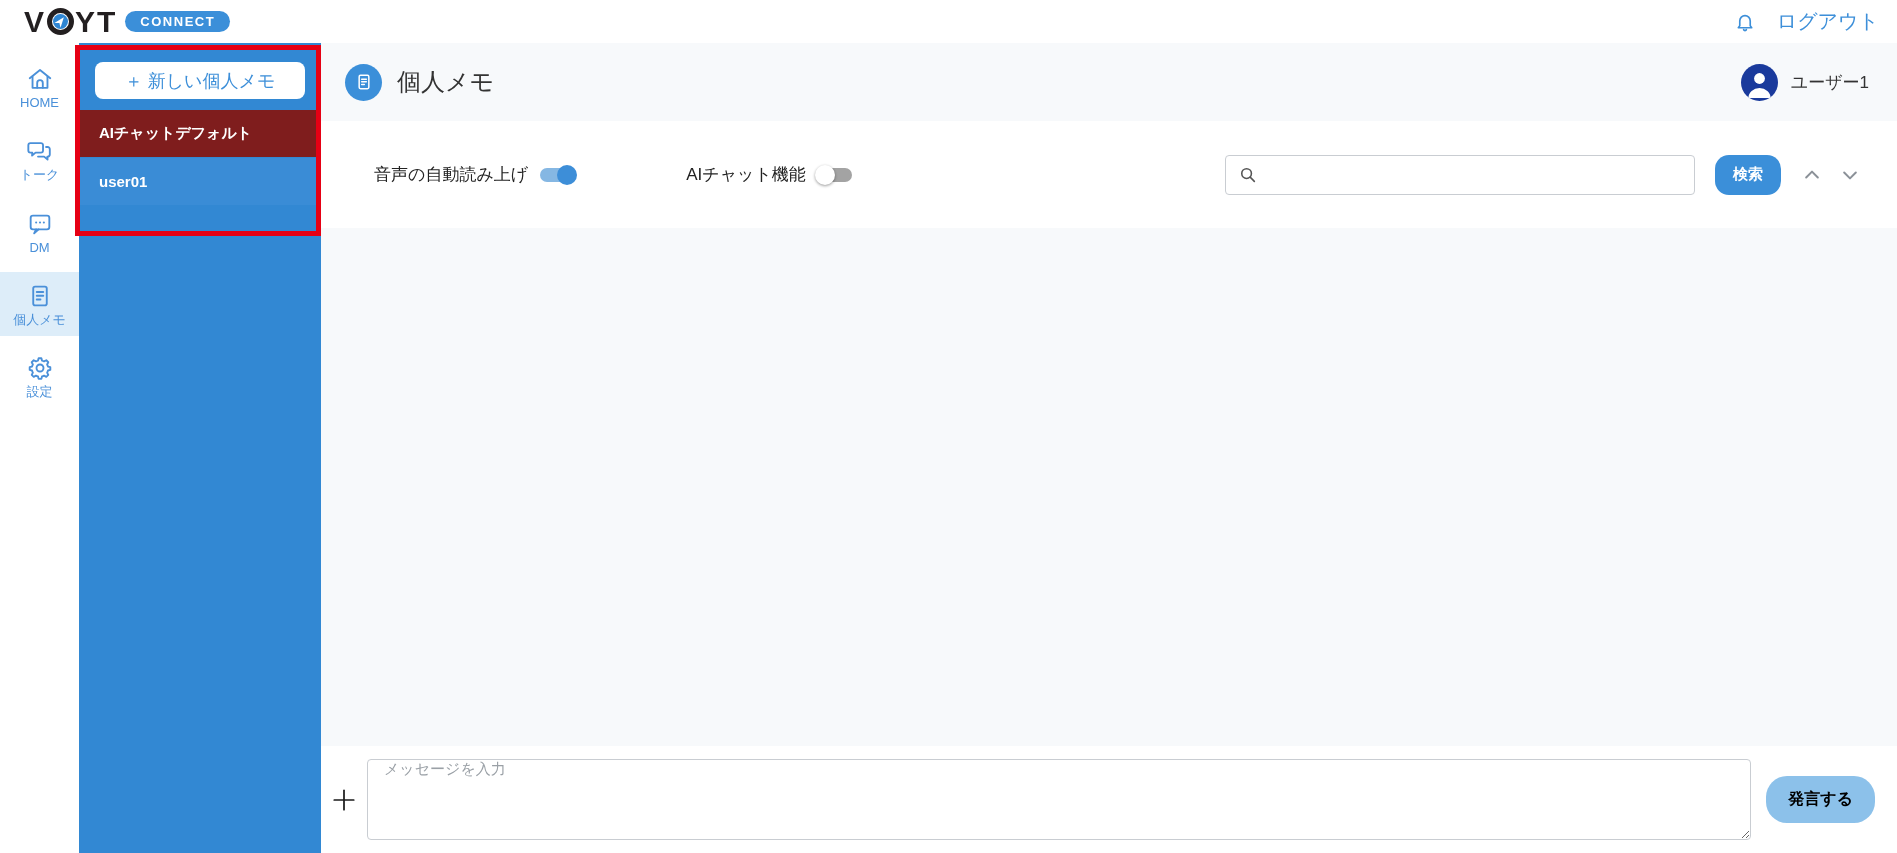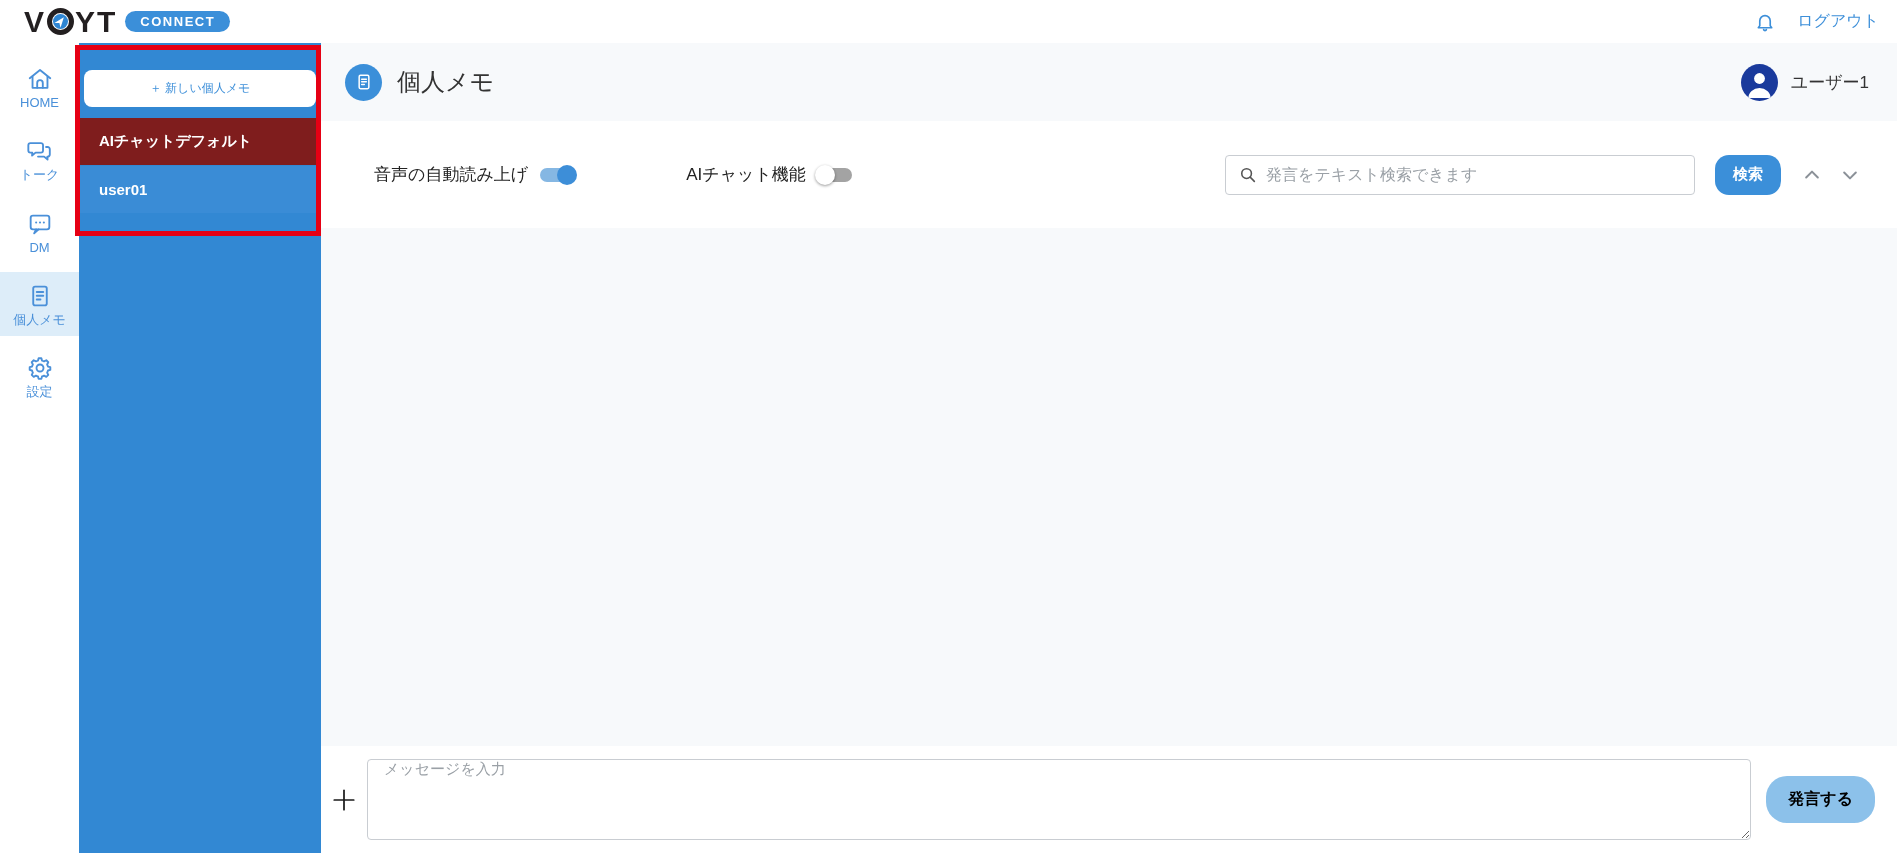--- a/index.html
+++ b/index.html
@@ -10,36 +10,36 @@
   
   .topbar { height:43px; background:#fff; display:flex; align-items:center; justify-content:space-between; padding:0 18px 0 24px; flex:0 0 auto; }
   .logo { display:flex; align-items:center; gap:8px; }
   .logo-word { display:flex; align-items:center; font-weight:800; font-size:30px; letter-spacing:2px; color:#231f20; line-height:1; }
   .o-ring { width:27px; height:27px; border:5px solid #231f20; border-radius:50%; position:relative; margin:0 1px; background:#fff; display:inline-block; }
   .o-inner { position:absolute; inset:1px; background:#2f86d3; border-radius:50%; }
   .o-needle { position:absolute; inset:2px; background:#fff; clip-path:polygon(50% 8%, 80% 88%, 50% 64%, 20% 88%); transform:rotate(38deg); }
   .connect-badge { background:#3b8fd9; color:#fff; font-weight:700; font-size:13px; letter-spacing:1.5px; padding:4px 15px; border-radius:13px; line-height:1; }
   .topbar-right { display:flex; align-items:center; gap:20px; }
   .bell-btn { width:24px; height:24px; display:flex; align-items:center; justify-content:center; cursor:pointer; }
-  .logout-link { color:#3d8fd9; font-size:16px; cursor:pointer; }
+  .logout-link { color:#3d8fd9; font-size:20px; cursor:pointer; }
 
   
   .body-row { flex:1; display:flex; min-height:0; }
 
   
   .rail { width:79px; background:#fff; display:flex; flex-direction:column; align-items:stretch; padding-top:12px; flex:0 0 auto; }
   .rail-item { display:flex; flex-direction:column; align-items:center; gap:3px; padding:10px 0 9px; margin-bottom:8px; cursor:pointer; }
   .rail-item.active { background:#ddedf9; }
   .rail-label { font-size:13px; color:#4a90d9; line-height:1.1; }
   .rail-icon { display:flex; }
   .rail-icon svg { stroke:#4a90d9; }
 
   
   .memo-panel { width:242px; background:#3288d3; flex:0 0 auto; display:flex; flex-direction:column; padding-top:15px; position:relative; }
-  .new-memo-btn { width:232px; height:37px; margin:12px auto 11px; background:#fff; border:none; border-radius:8px; color:#3d8fd9; font-size:12px; cursor:pointer; font-family:inherit; }
+  .new-memo-btn { width:210px; height:37px; margin:4px auto 11px; background:#fff; border:none; border-radius:8px; color:#3d8fd9; font-size:18px; cursor:pointer; font-family:inherit; }
   .memo-item { height:47px; display:flex; align-items:center; padding-left:20px; color:#fff; font-weight:700; font-size:15px; cursor:pointer; margin-bottom:1px; background:#3a8cd6; }
   .memo-item.selected { background:#7f1d1d; }
   .annotation-box { position:absolute; left:75px; top:45px; width:246px; height:191px; border:5px solid #e60014; pointer-events:none; z-index:5; }
 
   
   .main { flex:1; background:#f7f9fb; display:flex; flex-direction:column; min-width:0; }
 
   .main-header { height:78px; display:flex; align-items:center; padding:0 28px 0 24px; flex:0 0 auto; }
   .title-icon { width:37px; height:37px; border-radius:50%; background:#3b8fd9; display:flex; align-items:center; justify-content:center; margin-right:15px; }
   .page-title { font-size:24px; color:#333; }
@@ -208,21 +208,20 @@
               <span class="knob"></span>
             </span>
         </div>
 
         <div class="search-area">
           <div class="search-box">
             <svg width="20" height="20" viewBox="0 0 24 24" fill="none" stroke="#555" stroke-width="1.9" stroke-linecap="round">
               <circle cx="10.3" cy="10.3" r="5.8"></circle>
               <path d="M14.6 14.6 L19.6 19.6"></path>
             </svg>
-            <input type="text" placeholder="発言をテキスト検索できます" style="">
           </div>
           <button class="search-btn">検索</button>
           <div class="chevrons">
             <span class="chev-btn">
               <svg width="20" height="20" viewBox="0 0 24 24" fill="none" stroke="#8b9198" stroke-width="2.4" stroke-linecap="round" stroke-linejoin="round">
                   <path d="M5 15 L12 8 L19 15"></path>
                 </svg>
             </span>
             <span class="chev-btn">
               <svg width="20" height="20" viewBox="0 0 24 24" fill="none" stroke="#8b9198" stroke-width="2.4" stroke-linecap="round" stroke-linejoin="round">

